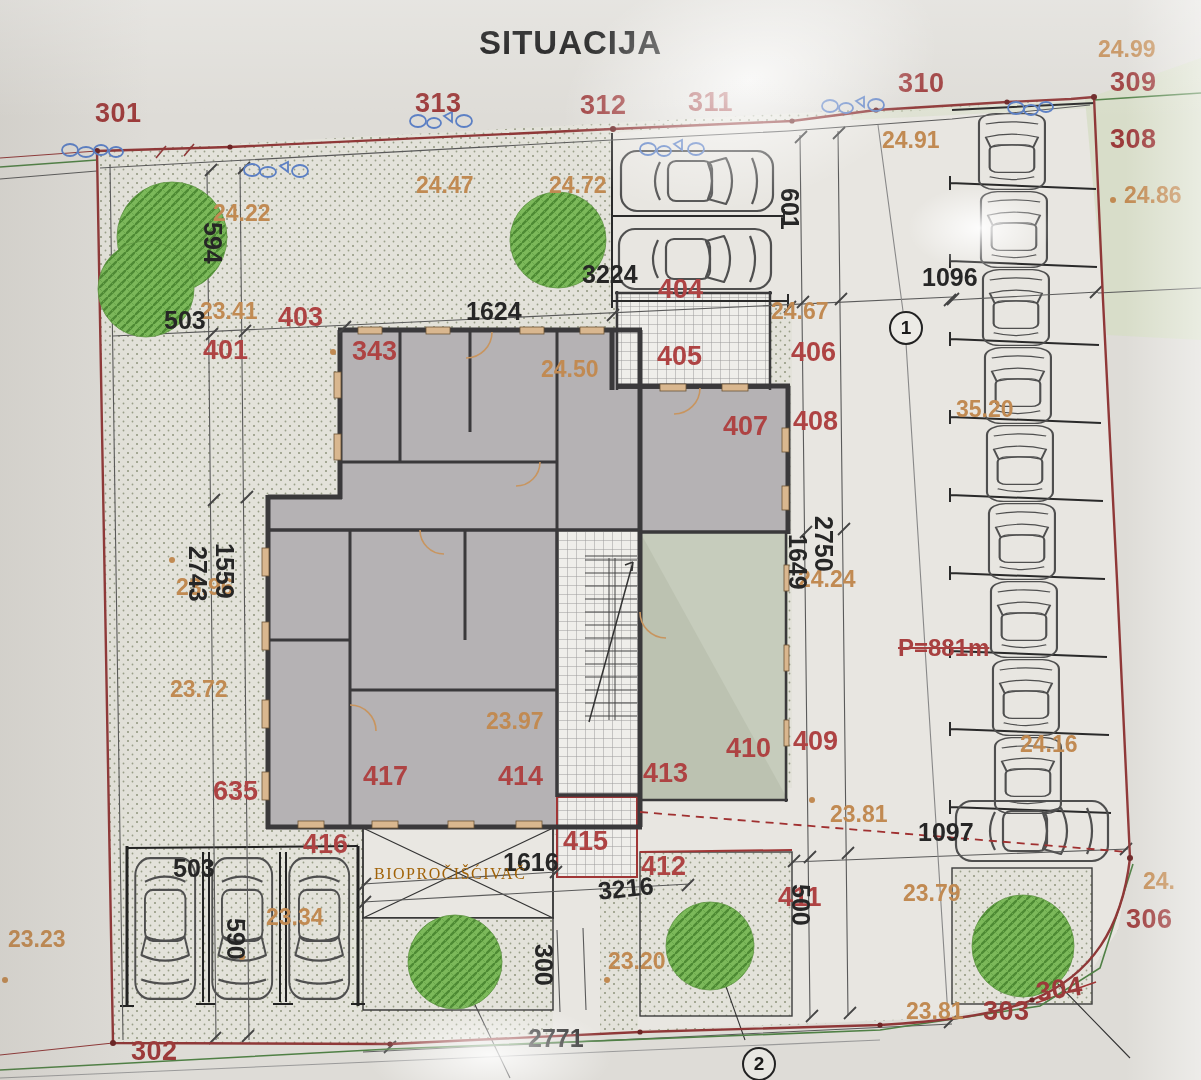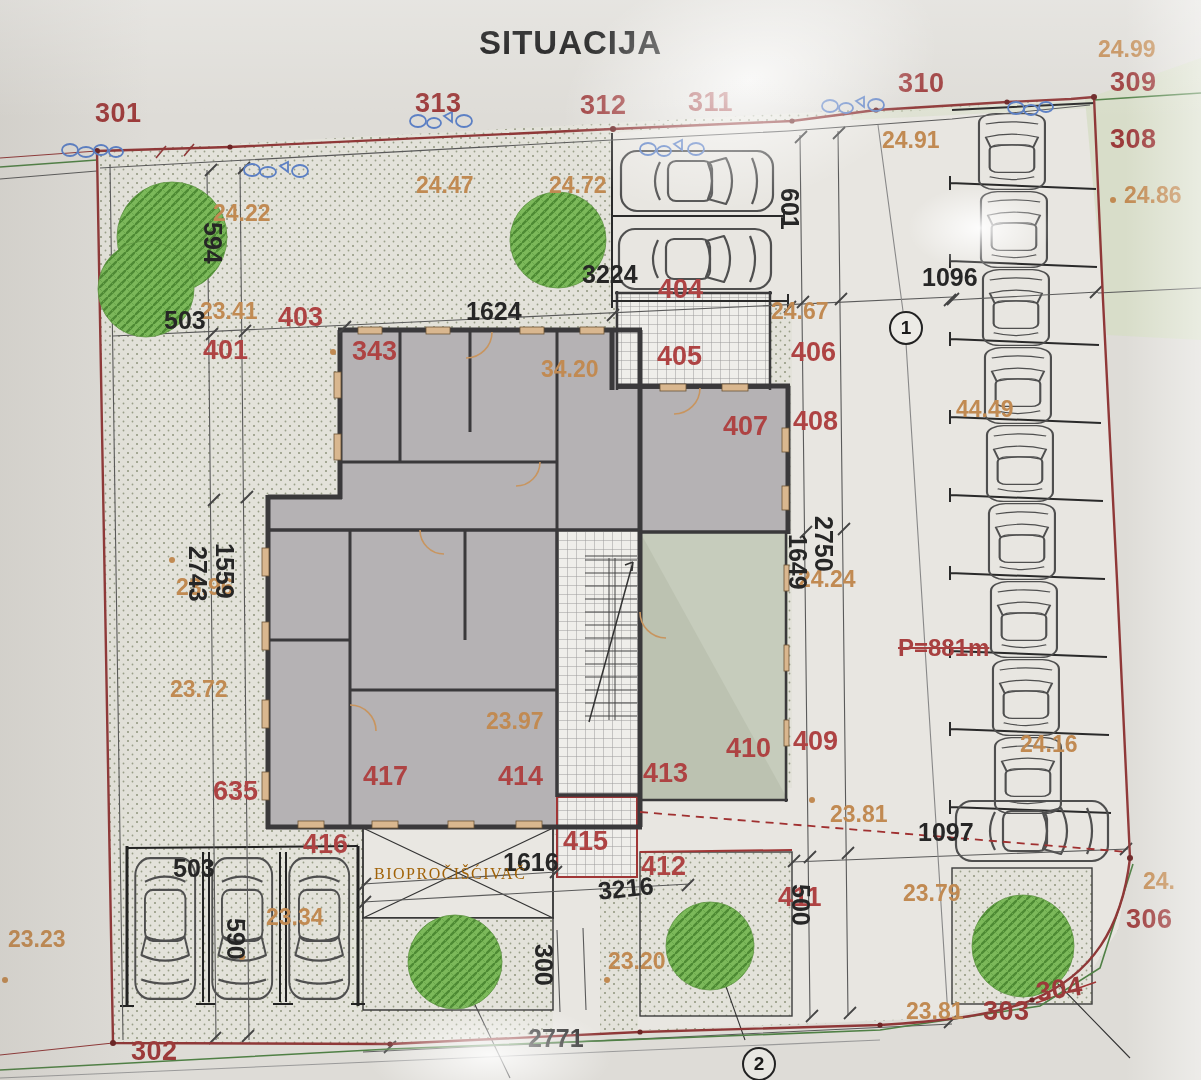--- a/index.html
+++ b/index.html
@@ -331,23 +331,23 @@
 <span class="lb pc" style="left:1036px;top:976px;transform:rotate(-8deg)">304</span>
 <span class="lb pc" style="left:1126px;top:906px">306</span>
 
 <span class="lb el" style="left:1098px;top:38px">24.99</span>
 <span class="lb el" style="left:882px;top:129px">24.91</span>
 <span class="lb el" style="left:1124px;top:184px">24.86</span>
 <span class="lb el" style="left:416px;top:174px">24.47</span>
 <span class="lb el" style="left:549px;top:174px">24.72</span>
 <span class="lb el" style="left:213px;top:202px">24.22</span>
 <span class="lb el" style="left:200px;top:300px">23.41</span>
-<span class="lb el" style="left:541px;top:358px">34.20</span>
+<span class="lb el" style="left:541px;top:358px">24.50</span>
 <span class="lb el" style="left:771px;top:300px">24.67</span>
-<span class="lb el" style="left:956px;top:398px">44.49</span>
+<span class="lb el" style="left:956px;top:398px">35.20</span>
 <span class="lb el" style="left:798px;top:568px">24.24</span>
 <span class="lb el" style="left:1020px;top:733px">24.16</span>
 <span class="lb el" style="left:176px;top:576px">23.96</span>
 <span class="lb el" style="left:170px;top:678px">23.72</span>
 <span class="lb el" style="left:486px;top:710px">23.97</span>
 <span class="lb el" style="left:266px;top:906px">23.34</span>
 <span class="lb el" style="left:830px;top:803px">23.81</span>
 <span class="lb el" style="left:906px;top:1000px">23.81</span>
 <span class="lb el" style="left:903px;top:882px">23.79</span>
 <span class="lb el" style="left:8px;top:928px">23.23</span>

